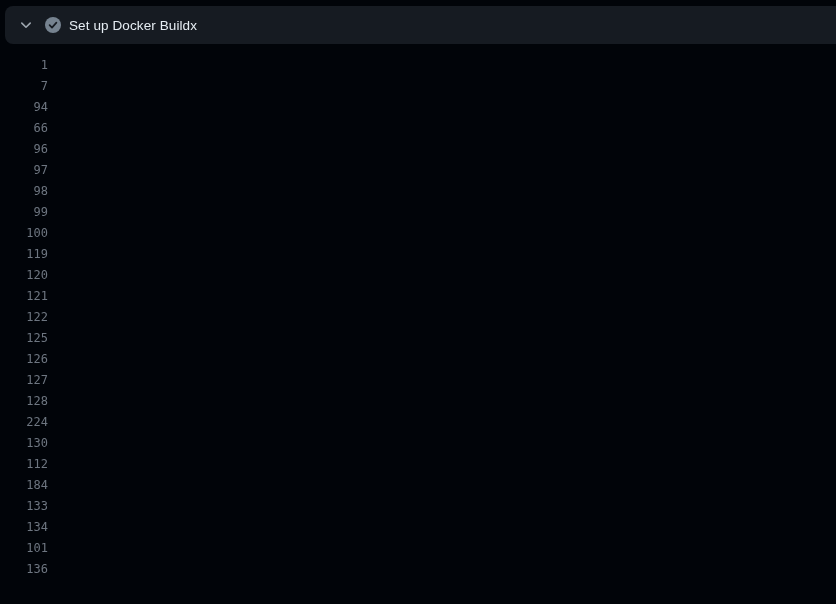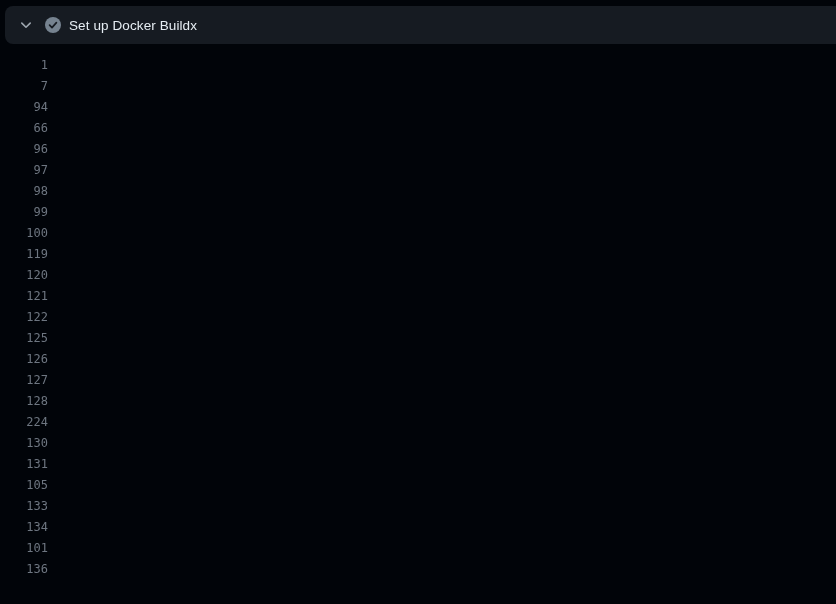--- a/index.html
+++ b/index.html
@@ -211,27 +211,27 @@
       
     </span>
   </div>
       <div class="log-line output">
     <span class="line-num">130</span>
     <span class="line-content">
       
     </span>
   </div>
       <div class="log-line output">
-    <span class="line-num">131</span>
-    <span class="line-content">
-      
-    </span>
-  </div>
-      <div class="log-line output">
-    <span class="line-num">105</span>
+    <span class="line-num">112</span>
+    <span class="line-content">
+      
+    </span>
+  </div>
+      <div class="log-line output">
+    <span class="line-num">184</span>
     <span class="line-content">
       
     </span>
   </div>
       <div class="log-line output">
     <span class="line-num">133</span>
     <span class="line-content">
       
     </span>
   </div>

